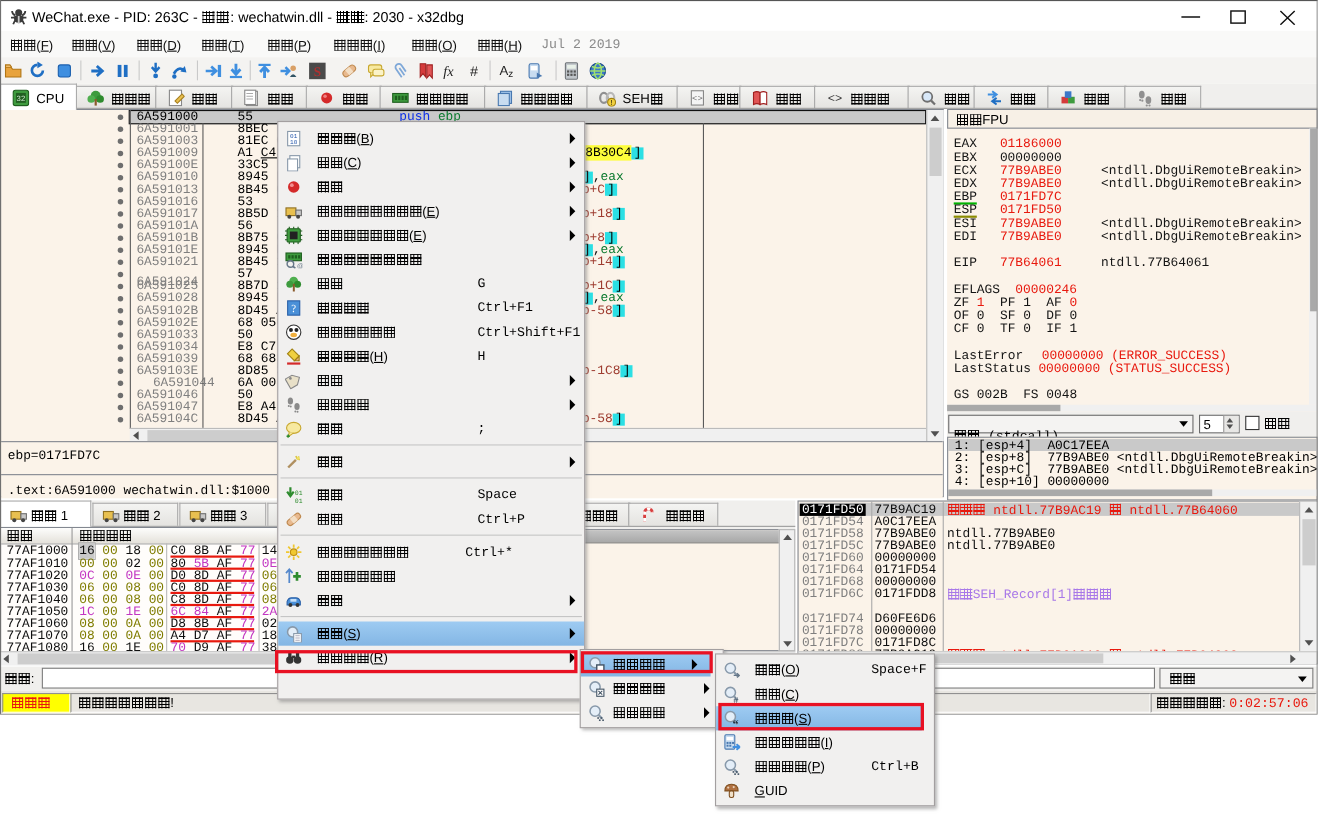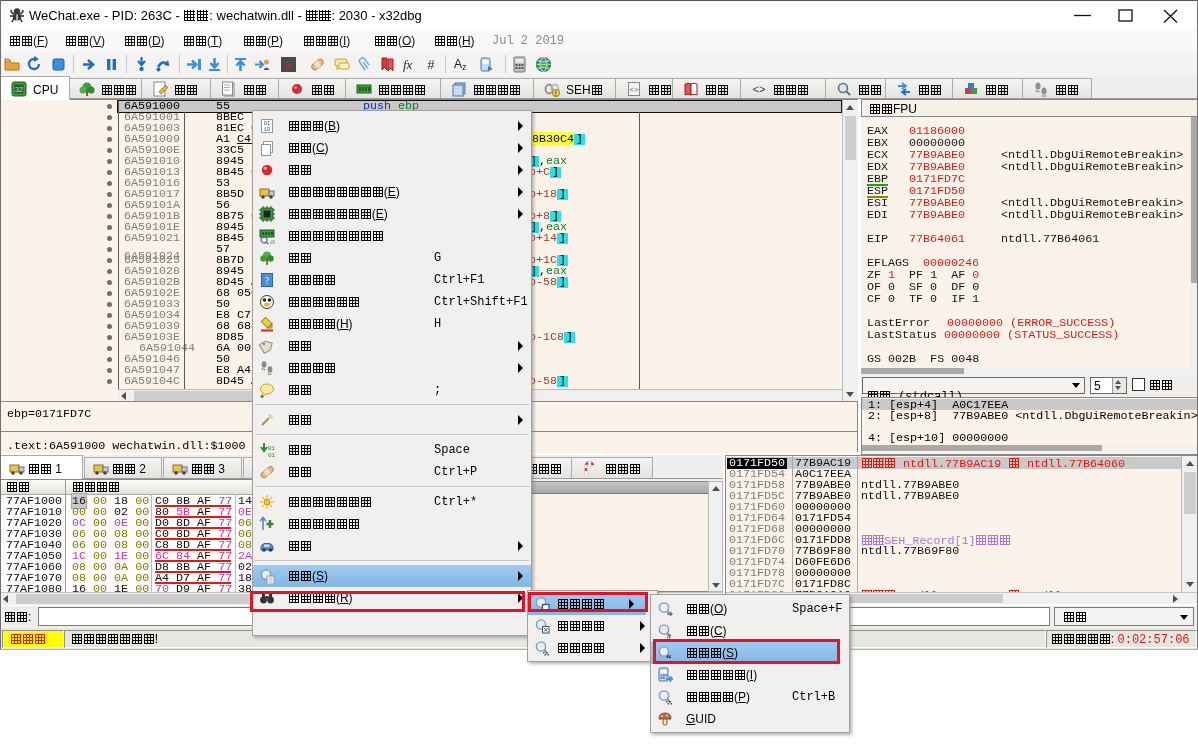--- a/index.html
+++ b/index.html
@@ -447,20 +447,21 @@
             <span class="td" style="left:2px;top:8px;border-left-width:3px;border-right-width:3px;border-top-width:4px"></span>
           </span>
         </span>
   <span class="ab" style="left:271px;top:4px;width:13px;height:13px;background:#FFF;border:1px solid #333;box-sizing:border-box"></span>
   <span style="position:absolute;left:288px;top:4px;font-size:12px"><i class="c"></i><i class="c"></i></span>
       </div>
       <div class="ab" style="left:0;top:298px;width:337px;height:58px;background:#FBF3E9;border:1px solid #828790;box-sizing:border-box">
   <div class="ab" style="left:0;top:1px;width:335px;height:11px;background:#C9C9C9"></div>
   <div class="rrow" style="top:1px">1: [esp+4]  A0C17EEA</div>
   <div class="rrow" style="top:12px">2: [esp+8]  77B9ABE0 &lt;ntdll.DbgUiRemoteBreakin&gt;</div>
+  <div class="rrow" style="top:23px">3: [esp+C]  77B9ABE0 &lt;ntdll.DbgUiRemoteBreakin&gt;</div>
   <div class="rrow" style="top:34px">4: [esp+10] 00000000</div>
   <div class="sb" style="left:0;top:47px;width:335px;height:6px">
           <div class="sbt" style="left:0;top:0;width:240px;height:6px;background:#A9A9A9"></div>
         </div>
  </div>
     </div>
 <div class="ab" id="bl">
       <span class="tab sel" style="left:0px;width:81px;top:0px;height:23px">
    <svg style="position:absolute;left:8px;top:4px" width="16" height="16" viewBox="0 0 16 16">
           <g>
@@ -572,21 +573,20 @@
 <div class="ab" id="stack">
       <div class="ab" style="left:1px;top:1px;width:454px;height:12px;background:#C9C9C9"></div>
       <div class="srow" style="top:2px"><span style="position:absolute;top:0;left:3px;background:#000;color:#FFF;padding:0 2px;left:1px">0171FD50</span><span style="position:absolute;top:0;left:69px;color:#0F0F0F">77B9AC19</span><span style="position:absolute;top:0;left:135px;color:#0F0F0F"><span style="color:#E8190E"><i class="c"></i><i class="c"></i><i class="c"></i> ntdll.77B9AC19 <i class="c"></i> ntdll.77B64060</span></span></div>
       <div class="srow" style="top:13px"><span style="position:absolute;top:0;left:3px;color:#7F7F7F">0171FD54</span><span style="position:absolute;top:0;left:69px;color:#0F0F0F">A0C17EEA</span><span style="position:absolute;top:0;left:135px;color:#0F0F0F"></span></div>
       <div class="srow" style="top:24px"><span style="position:absolute;top:0;left:3px;color:#7F7F7F">0171FD58</span><span style="position:absolute;top:0;left:69px;color:#0F0F0F">77B9ABE0</span><span style="position:absolute;top:0;left:135px;color:#0F0F0F">ntdll.77B9ABE0</span></div>
       <div class="srow" style="top:35px"><span style="position:absolute;top:0;left:3px;color:#7F7F7F">0171FD5C</span><span style="position:absolute;top:0;left:69px;color:#0F0F0F">77B9ABE0</span><span style="position:absolute;top:0;left:135px;color:#0F0F0F">ntdll.77B9ABE0</span></div>
       <div class="srow" style="top:46px"><span style="position:absolute;top:0;left:3px;color:#7F7F7F">0171FD60</span><span style="position:absolute;top:0;left:69px;color:#0F0F0F">00000000</span><span style="position:absolute;top:0;left:135px;color:#0F0F0F"></span></div>
       <div class="srow" style="top:57px"><span style="position:absolute;top:0;left:3px;color:#7F7F7F">0171FD64</span><span style="position:absolute;top:0;left:69px;color:#0F0F0F">0171FD54</span><span style="position:absolute;top:0;left:135px;color:#0F0F0F"></span></div>
       <div class="srow" style="top:68px"><span style="position:absolute;top:0;left:3px;color:#7F7F7F">0171FD68</span><span style="position:absolute;top:0;left:69px;color:#0F0F0F">00000000</span><span style="position:absolute;top:0;left:135px;color:#0F0F0F"></span></div>
       <div class="srow" style="top:79px"><span style="position:absolute;top:0;left:3px;color:#7F7F7F">0171FD6C</span><span style="position:absolute;top:0;left:69px;color:#0F0F0F">0171FDD8</span><span style="position:absolute;top:0;left:135px;color:#0F0F0F"><span style="color:#A878E8"><i class="c"></i><i class="c"></i>SEH_Record[1]<i class="c"></i><i class="c"></i><i class="c"></i></span></span></div>
-      <div class="srow" style="top:90px"><span style="position:absolute;top:0;left:3px;color:#7F7F7F">0171FD70</span><span style="position:absolute;top:0;left:69px;color:#0F0F0F">77B69F80</span><span style="position:absolute;top:0;left:135px;color:#0F0F0F">ntdll.77B69F80</span></div>
       <div class="srow" style="top:101px"><span style="position:absolute;top:0;left:3px;color:#7F7F7F">0171FD74</span><span style="position:absolute;top:0;left:69px;color:#0F0F0F">D60FE6D6</span><span style="position:absolute;top:0;left:135px;color:#0F0F0F"></span></div>
       <div class="srow" style="top:112px"><span style="position:absolute;top:0;left:3px;color:#7F7F7F">0171FD78</span><span style="position:absolute;top:0;left:69px;color:#0F0F0F">00000000</span><span style="position:absolute;top:0;left:135px;color:#0F0F0F"></span></div>
       <div class="srow" style="top:123px"><span style="position:absolute;top:0;left:3px;color:#7F7F7F">0171FD7C</span><span style="position:absolute;top:0;left:69px;color:#0F0F0F">0171FD8C</span><span style="position:absolute;top:0;left:135px;color:#0F0F0F"></span></div>
       <div class="ab" style="left:0;top:134px;width:455px;height:2px;overflow:hidden">
    <div class="srow" style="top:0"><span style="position:absolute;top:0;left:3px;color:#7F7F7F">0171FD80</span><span style="position:absolute;top:0;left:69px;color:#0F0F0F">77B9AC19</span><span style="position:absolute;top:0;left:135px;color:#E8190E"><i class="c"></i><i class="c"></i><i class="c"></i> ntdll.77B9AC19 <i class="c"></i> ntdll.77B64060</span></div>
       </div>
       <div class="cline" style="left:66px;top:0;height:136px;background:#AAA"></div>
   <div class="cline" style="left:131px;top:0;height:136px;background:#AAA"></div>
       <div class="sb" style="left:455px;top:0;width:16px;height:136px;border-left:1px solid #B5B5B5">
   <span class="tu" style="left:4px;top:5px"></span>
@@ -795,21 +795,21 @@
         <div class="mitem">
    <svg class="ic" width="16" height="16" viewBox="0 0 16 16">
             <g fill="#F0C830" stroke="#C09010">
               <circle cx="8" cy="8" r="3"></circle>
             </g>
             <g stroke="#F0C830" stroke-width="1.6">
               <path d="M8 1 L8 4 M8 12 L8 15 M1 8 L4 8 M12 8 L15 8 M3 3 L5 5 M11 11 L13 13 M13 3 L11 5 M5 11 L3 13"></path>
             </g>
           </svg>
    <span class="tx"><i class="c"></i><i class="c"></i><i class="c"></i><i class="c"></i><i class="c"></i><i class="c"></i><i class="c"></i></span>
-   <span class="sc" style="left:181px">Ctrl+*</span>
+   <span class="sc" style="left:170px">Ctrl+*</span>
    </div>
         <div class="mitem">
    <svg class="ic" width="16" height="16" viewBox="0 0 16 16">
             <path d="M4 2 L4 14 M1 5 L4 1.5 L7 5" stroke="#5588CC" stroke-width="1.6" fill="none"></path>
             <path d="M11 4 L11 12 M7.5 8 L14.5 8" stroke="#2E8B2E" stroke-width="2.4"></path>
           </svg>
    <span class="tx"><i class="c"></i><i class="c"></i><i class="c"></i><i class="c"></i><i class="c"></i><i class="c"></i></span>
 
    </div>
         <div class="mitem">

